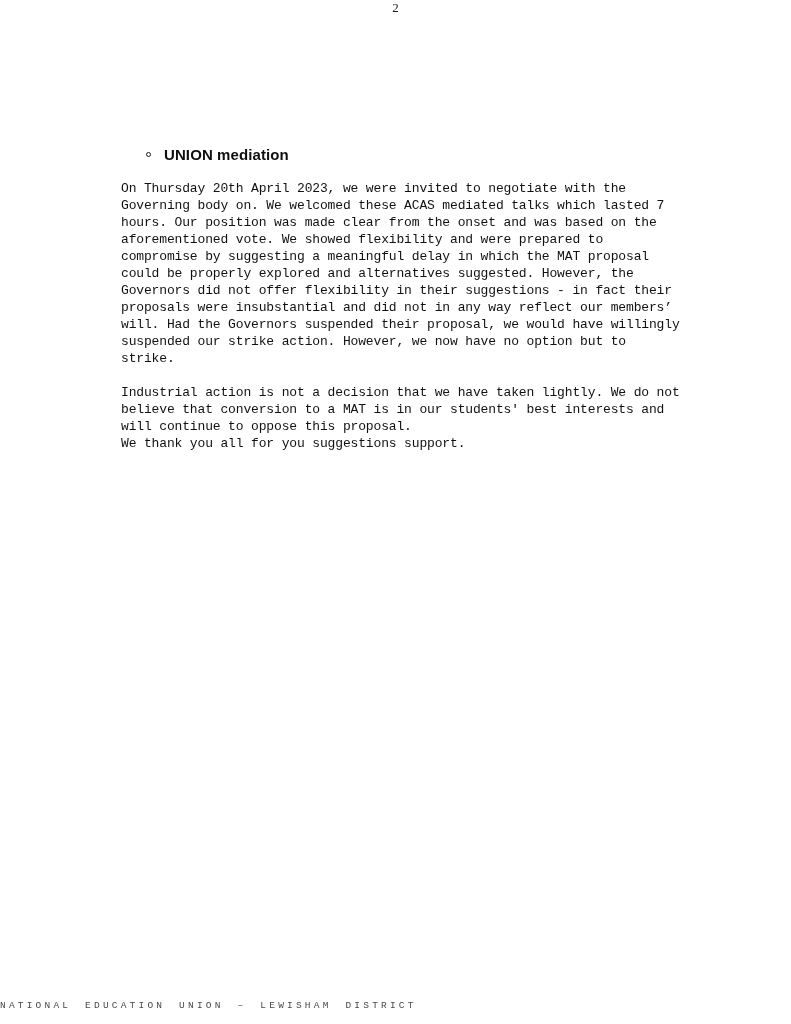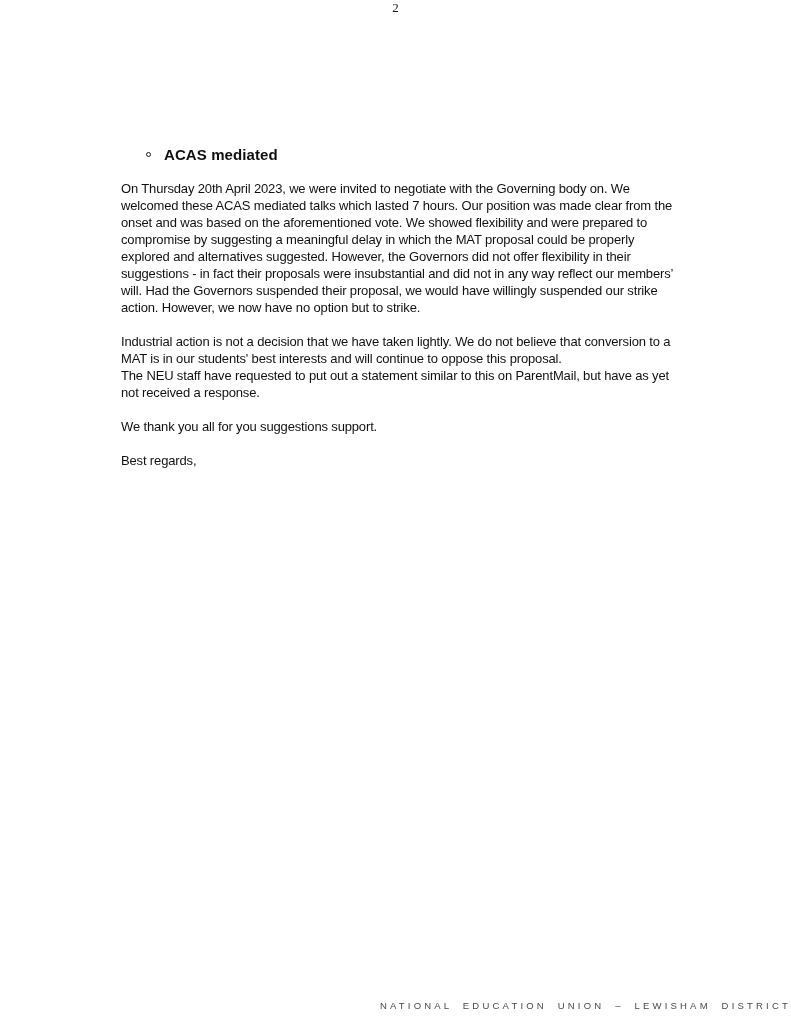--- a/index.html
+++ b/index.html
@@ -50,57 +50,56 @@
     border-radius: 50%;
     margin-right: 13px;
     flex: 0 0 auto;
   }
   .heading-text {
     font-size: 15px;
     font-weight: bold;
     letter-spacing: 0.1px;
     color: #0f0f0f;
   }
-  .para { margin-bottom: 17px; }
+  .para { margin-bottom: 17px; font-family: Liberation Mono, monospace; }
   .para.no-gap { margin-bottom: 0; }
   .footer {
     position: absolute;
     bottom: 13px;
     left: 0;
     width: 100%;
-    text-align: right;
+    text-align: left;
     font-size: 9.5px;
     letter-spacing: 3.2px;
     word-spacing: 5px;
     color: #45494e;
     font-weight: 500;
+    font-family: Liberation Mono, monospace;
   }
 </style>
 </head>
 <body>
 
 <div class="page">
 
   <div class="page-number">2</div>
 
   <div class="content">
 
     <div class="heading-row">
       <span class="bullet-circle"></span>
-      <span class="heading-text">ACAS mediated</span>
+      <span class="heading-text">UNION mediation</span>
     </div>
 
     <div class="para">On Thursday 20th April 2023, we were invited to negotiate with the Governing body on. We welcomed these ACAS mediated talks which lasted 7 hours. Our position was made clear from the onset and was based on the aforementioned vote. We showed flexibility and were prepared to compromise by suggesting a meaningful delay in which the MAT proposal could be properly explored and alternatives suggested. However, the Governors did not offer flexibility in their suggestions - in fact their proposals were insubstantial and did not in any way reflect our members’ will. Had the Governors suspended their proposal, we would have willingly suspended our strike action. However, we now have no option but to strike.</div>
 
     <div class="para no-gap">Industrial action is not a decision that we have taken lightly. We do not believe that conversion to a MAT is in our students' best interests and will continue to oppose this proposal.</div>
 
-    <div class="para">The NEU staff have requested to put out a statement similar to this on ParentMail, but have as yet not received a response.</div>
 
     <div class="para">We thank you all for you suggestions support.</div>
 
-    <div class="para">Best regards,</div>
 
 
   </div>
 
   <div class="footer">NATIONAL EDUCATION UNION – LEWISHAM DISTRICT</div>
 
 </div>
 
 </body></html>

